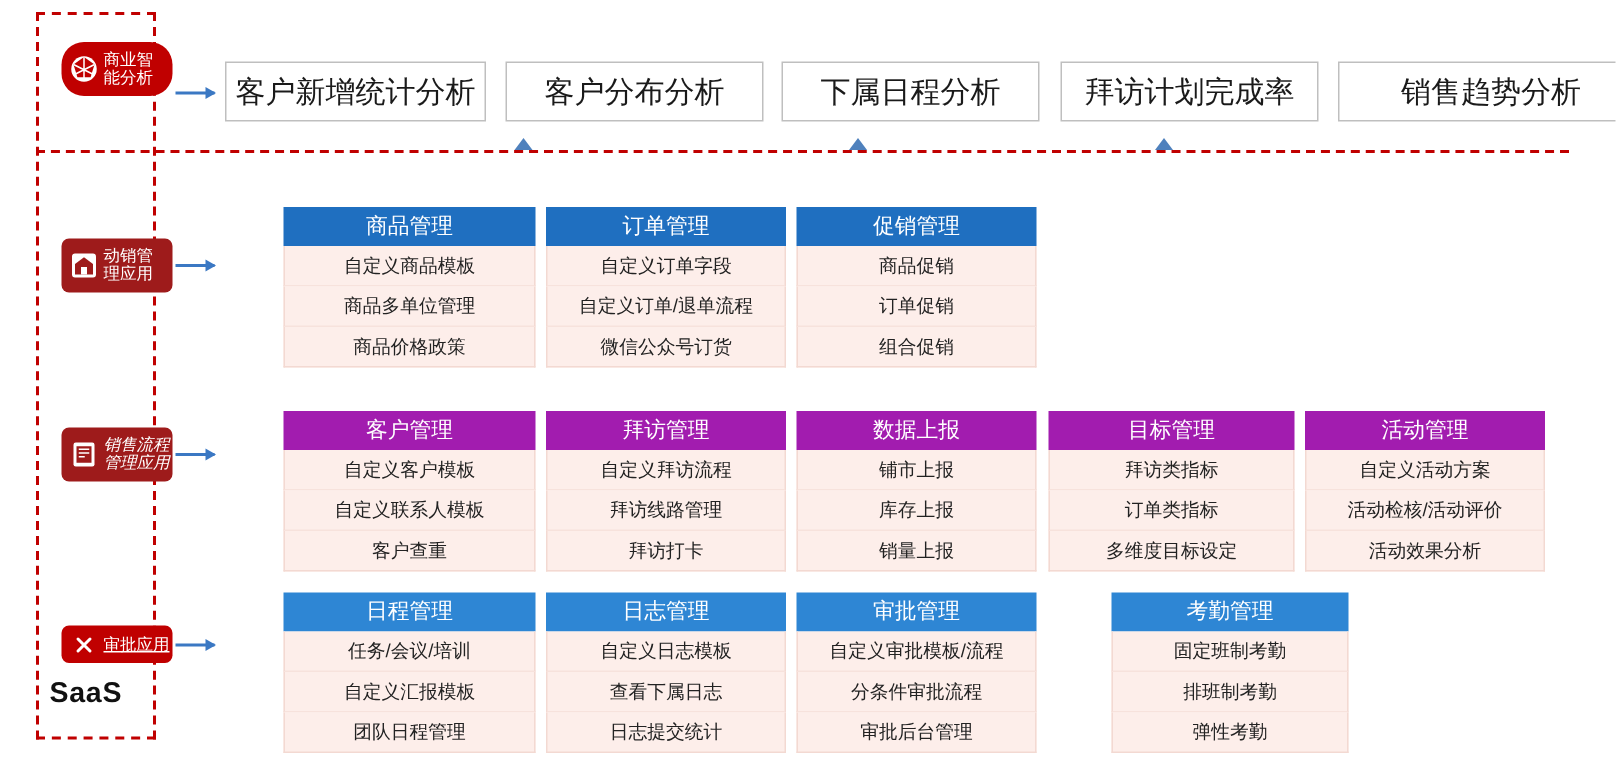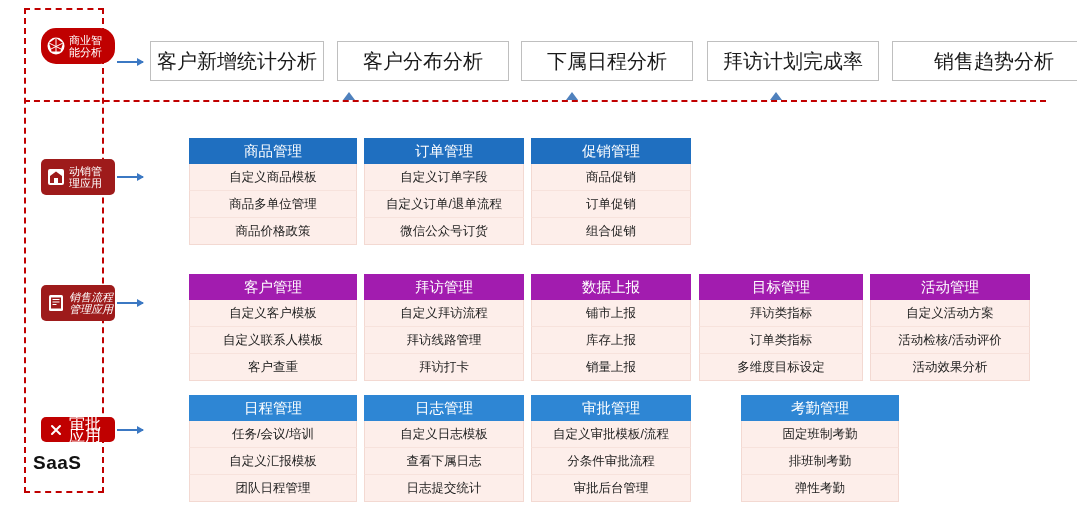--- a/index.html
+++ b/index.html
@@ -158,21 +158,21 @@
 管理应用</span>
   </div>
   <div class="arrow-right" style="left:117px;top:302px;"></div>
 
   <div class="cat approve" style="left:41px;top:417px;height:25px;">
     <span class="ic">
       <svg width="14" height="14" viewBox="0 0 14 14">
           <path d="M3 3 L11 11 M11 3 L3 11" stroke="#fff" stroke-width="2" stroke-linecap="round"></path>
         </svg>
     </span>
-    <span class="txt" style="font-size:16px;">审批应用</span>
+    <span class="txt" style="font-size:11px;text-decoration:underline;">审批应用</span>
   </div>
   <div class="arrow-right" style="left:117px;top:429px;"></div>
 
   <div class="bi" style="left:150px;width:174px;">客户新增统计分析</div>
   <div class="bi" style="left:337px;width:172px;">客户分布分析</div>
   <div class="bi" style="left:521px;width:172px;">下属日程分析</div>
   <div class="bi" style="left:707px;width:172px;">拜访计划完成率</div>
   <div class="bi" style="left:892px;width:204px;">销售趋势分析</div>
 
   <div class="col" style="left:189px;top:138px;width:168px;">

